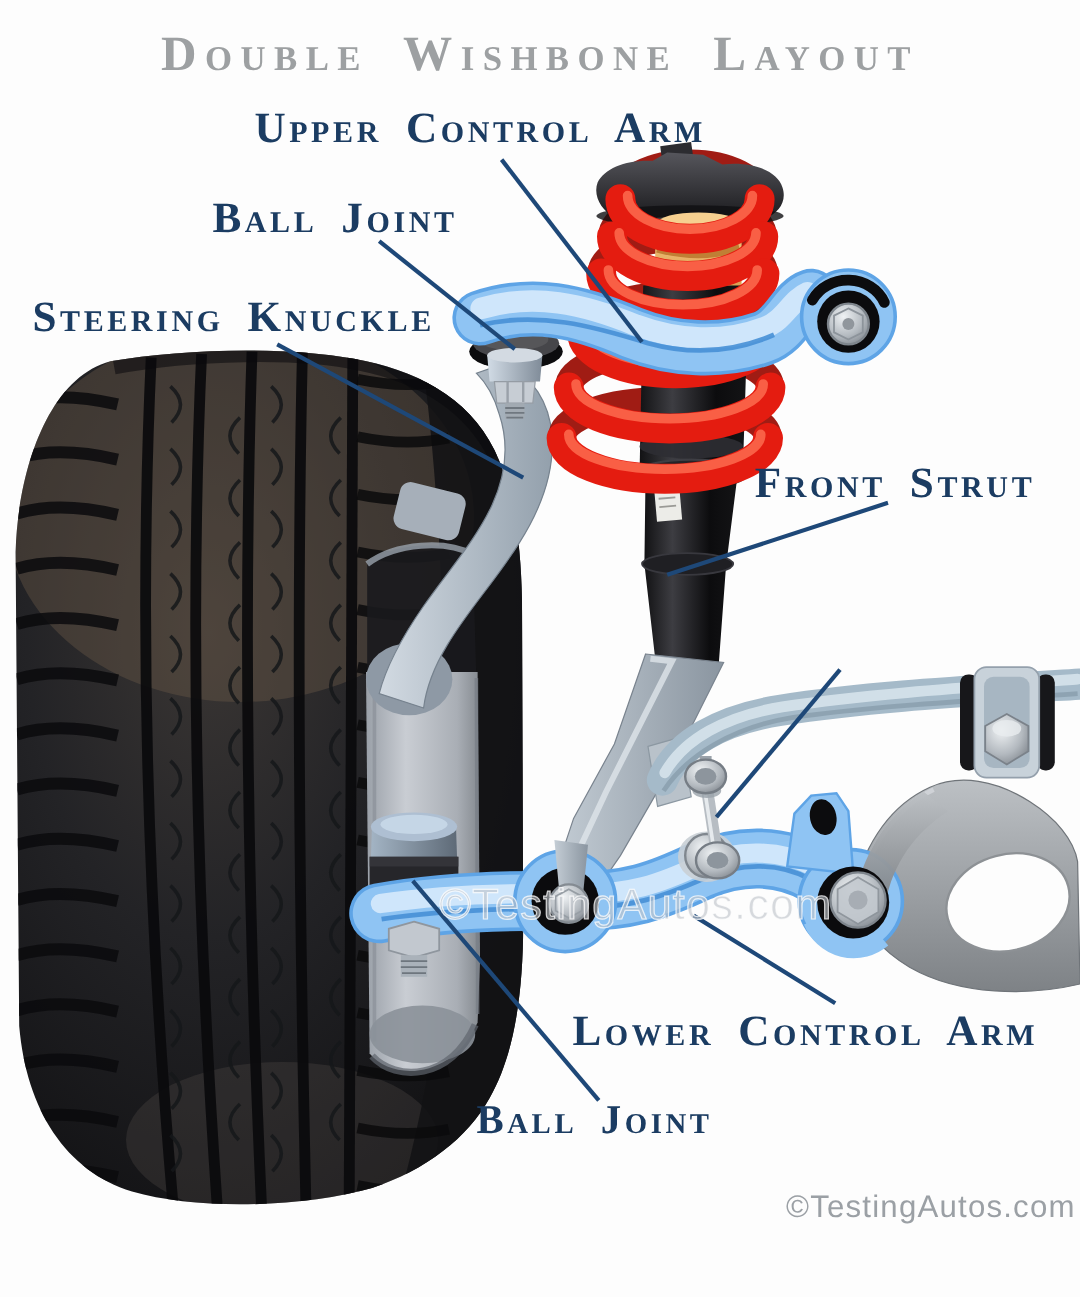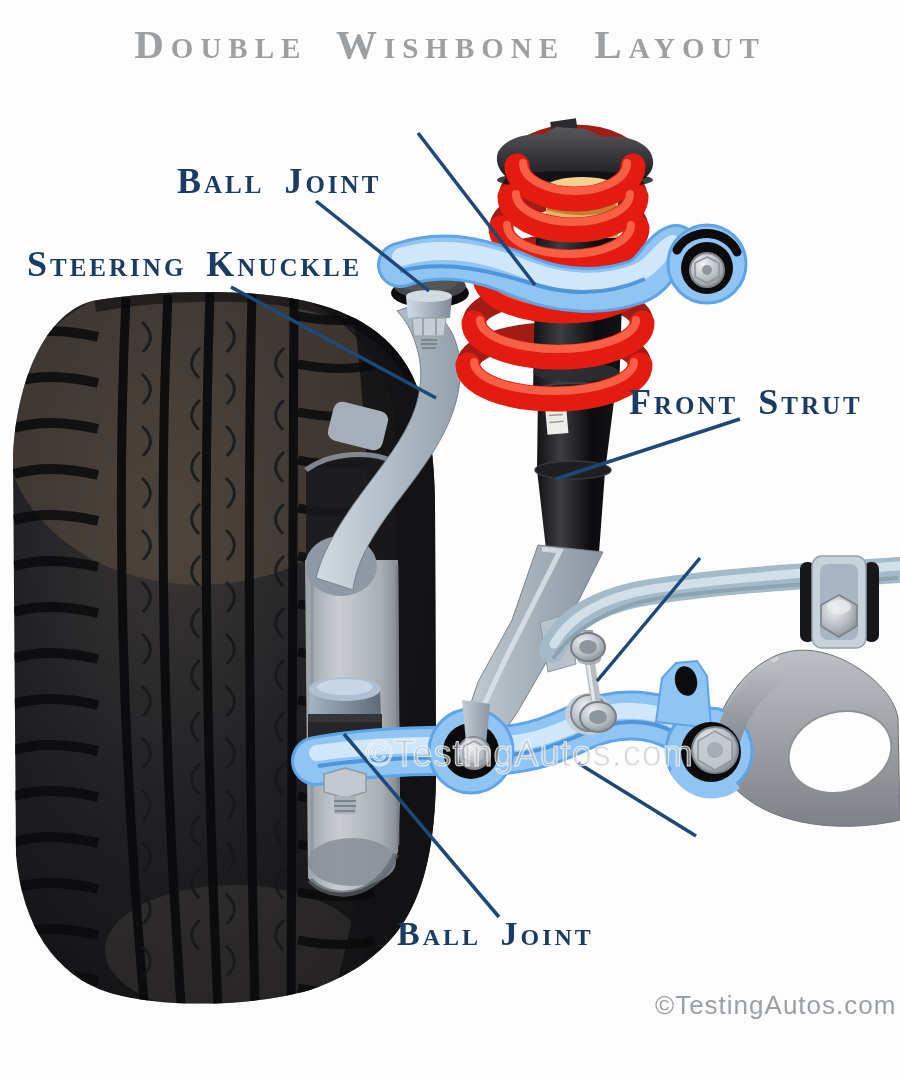--- a/index.html
+++ b/index.html
@@ -298,21 +298,23 @@
     <line x1="231" y1="287" x2="436" y2="398"></line>
     <line x1="740" y1="419" x2="556" y2="479"></line>
     <line x1="700" y1="558" x2="597" y2="681"></line>
     <line x1="696" y1="836" x2="578" y2="763"></line>
     <line x1="344" y1="734" x2="499" y2="917"></line>
   </g>
 </svg>
 
 <div class="title">Double Wishbone Layout</div>
 
+<div class="lbl" style="left:212px;top:88px;">Upper Control Arm</div>
 <div class="lbl" style="left:177px;top:163px;">Ball Joint</div>
 <div class="lbl" style="left:27px;top:246px;">Steering Knuckle</div>
 <div class="lbl" style="left:629px;top:384px;">Front Strut</div>
+<div class="lbl" style="left:477px;top:841px;">Lower Control Arm</div>
 <div class="lbl small" style="left:397px;top:917px;">Ball Joint</div>
 
 <div class="wm-center">©TestingAutos.com</div>
 <div class="wm-br">©TestingAutos.com</div>
 
 </div>
 
 </body></html>

